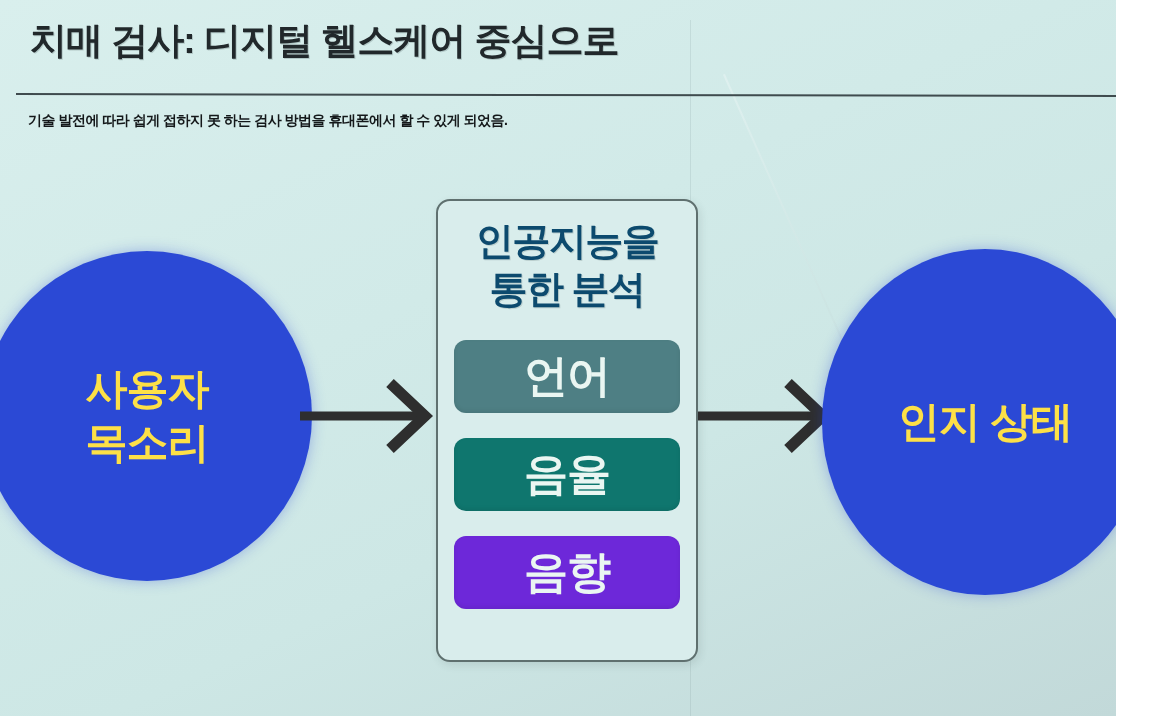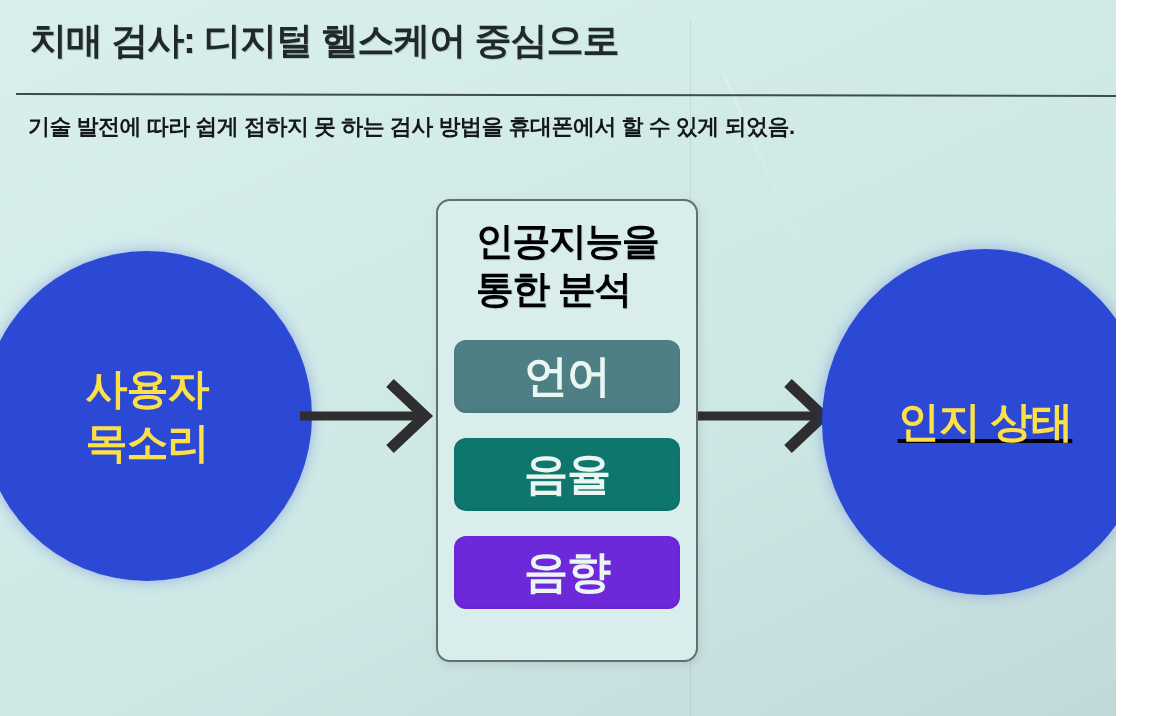--- a/index.html
+++ b/index.html
@@ -43,21 +43,21 @@
   .title-divider {
     position: absolute;
     left: 16px; top: 94px;
     width: 1119px; height: 2px;
     background: #3f4b4e;
     transform: rotate(0.1deg);
   }
   .slide-subtitle {
     position: absolute;
     left: 28px; top: 112px;
-    font-size: 22px;
+    font-size: 14px;
     font-weight: 600;
     letter-spacing: -0.5px;
     color: #14181a;
   }
 
   .node-circle {
     position: absolute;
     border-radius: 50%;
     display: flex;
     align-items: center;
@@ -86,22 +86,22 @@
     display: flex;
     flex-direction: column;
     align-items: center;
     padding-top: 16px;
   }
   .analysis-title {
     font-size: 38px;
     font-weight: 800;
     line-height: 1.27;
     letter-spacing: -1.5px;
-    text-align: left;
-    color: #000000;
+    text-align: center;
+    color: #0c4a6e;
     text-shadow: 1px 1px 0 rgba(70,90,90,0.2);
     margin-bottom: 26px;
   }
   .analysis-items {
     display: flex;
     flex-direction: column;
     gap: 25px;
     align-items: center;
   }
   .analysis-item {
@@ -160,19 +160,19 @@
       <div class="analysis-item" style="background-color: #0f766e;">음율</div>
       <div class="analysis-item" style="background-color: #6d28d9;">음향</div>
     </div>
   </div>
 
   <svg class="flow-arrow flow-arrow-right" viewBox="0 0 138 92">
     <path d="M4 46 H126" fill="none" stroke="#2e2e2e" stroke-width="9"></path>
     <path d="M94 13 L129 46 L94 79" fill="none" stroke="#2e2e2e" stroke-width="11" stroke-linejoin="miter"></path>
   </svg>
 
-  <div class="node-circle output-circle" style="background-color: rgb(43, 73, 213); text-decoration: underline;">
+  <div class="node-circle output-circle" style="background-color: rgb(43, 73, 213);">
     <div class="node-label">
       <div>인지 상태</div>
     </div>
   </div>
 
 </div>
 
 </body></html>

